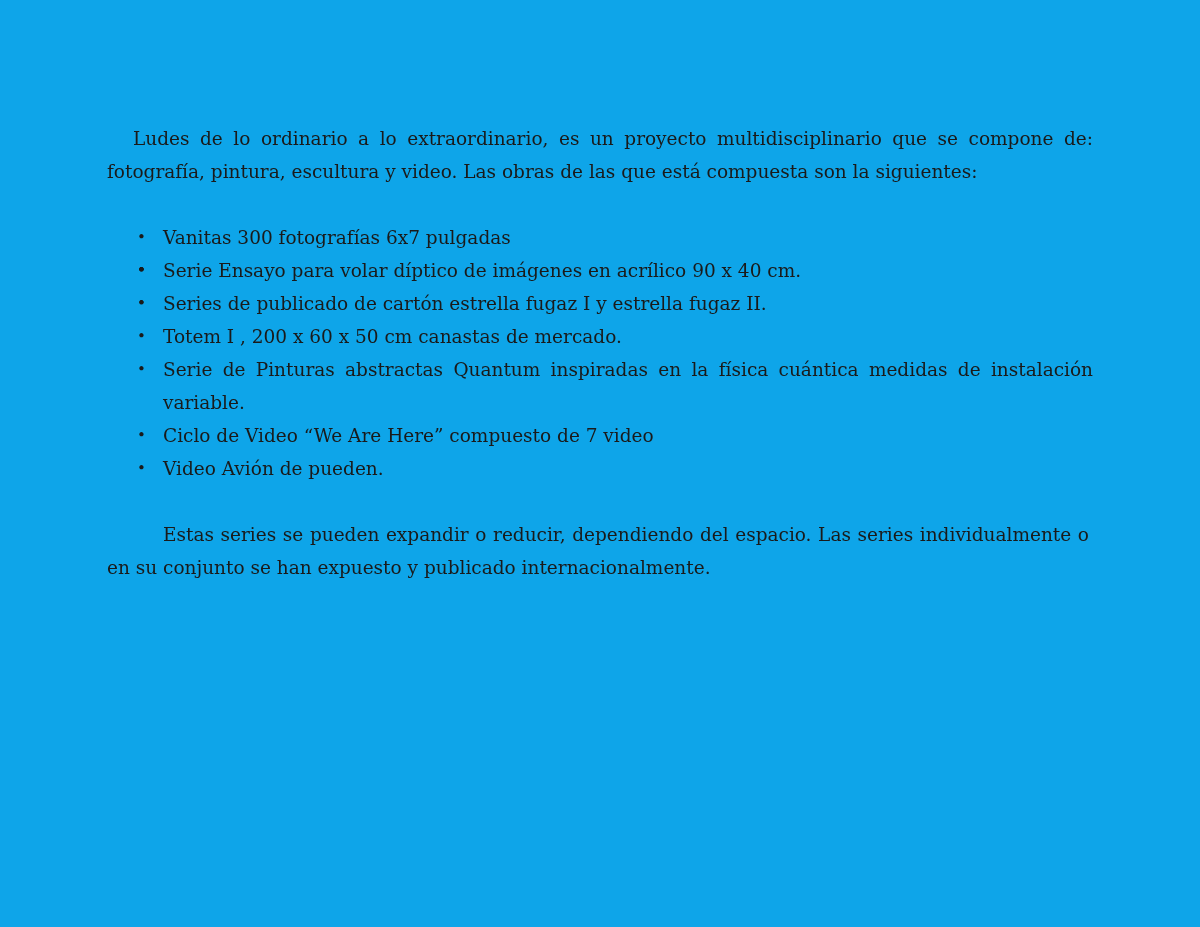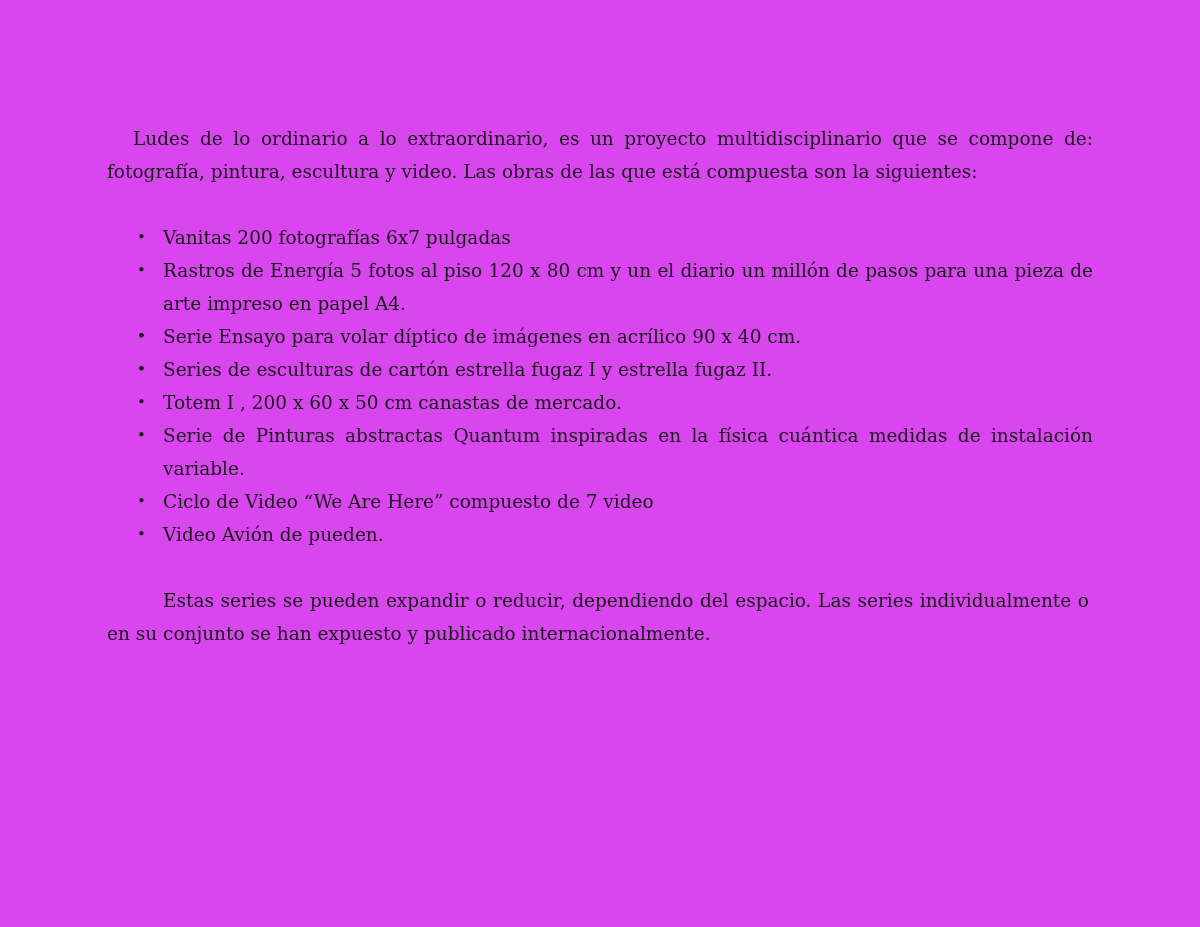--- a/index.html
+++ b/index.html
@@ -4,21 +4,21 @@
 <style>
   html, body {
     margin: 0;
     padding: 0;
     background: #ffffff;
   }
   .page {
     position: relative;
     width: 1200px;
     height: 927px;
-    background: #d946ef;
+    background: #0ea5e9;
     overflow: hidden;
     font-family: "DejaVu Serif", serif;
     color: #1a1a1a;
   }
   .content {
     position: absolute;
     left: 107px;
     top: 122px;
     width: 986px;
     font-size: 18.5px;
@@ -55,42 +55,41 @@
 <body>
 
 <div class="page">
   <div class="content">
 
     <p class="para-intro">Ludes de lo ordinario a lo extraordinario, es un proyecto multidisciplinario que se compone de: fotografía, pintura, escultura y video. Las obras de las que está compuesta son la siguientes:</p>
 
     <ul class="bullet-list">
       <li>
         <span class="bullet-dot">•</span>
-        <span>Vanitas 200 fotografías 6x7 pulgadas</span>
+        <span>Vanitas 300 fotografías 6x7 pulgadas</span>
       </li>
       <li>
         <span class="bullet-dot">•</span>
-        <span>Rastros de Energía 5 fotos al piso 120 x 80 cm y un el diario un millón de pasos para una pieza de arte impreso en papel A4.</span>
       </li>
       <li>
         <span class="bullet-dot">•</span>
       </li>
       <li>
         <span class="bullet-dot">•</span>
       </li>
       <li>
         <span class="bullet-dot">•</span>
         <span>Serie Ensayo para volar díptico de imágenes en acrílico 90 x 40 cm.</span>
       </li>
       <li>
         <span class="bullet-dot">•</span>
       </li>
       <li>
         <span class="bullet-dot">•</span>
-        <span>Series de esculturas de cartón estrella fugaz I y estrella fugaz II.</span>
+        <span>Series de publicado de cartón estrella fugaz I y estrella fugaz II.</span>
       </li>
       <li>
         <span class="bullet-dot">•</span>
         <span>Totem I , 200 x 60 x 50 cm canastas de mercado.</span>
       </li>
       <li>
         <span class="bullet-dot">•</span>
         <span>Serie de Pinturas abstractas Quantum inspiradas en la física cuántica medidas de instalación variable.</span>
       </li>
       <li>

